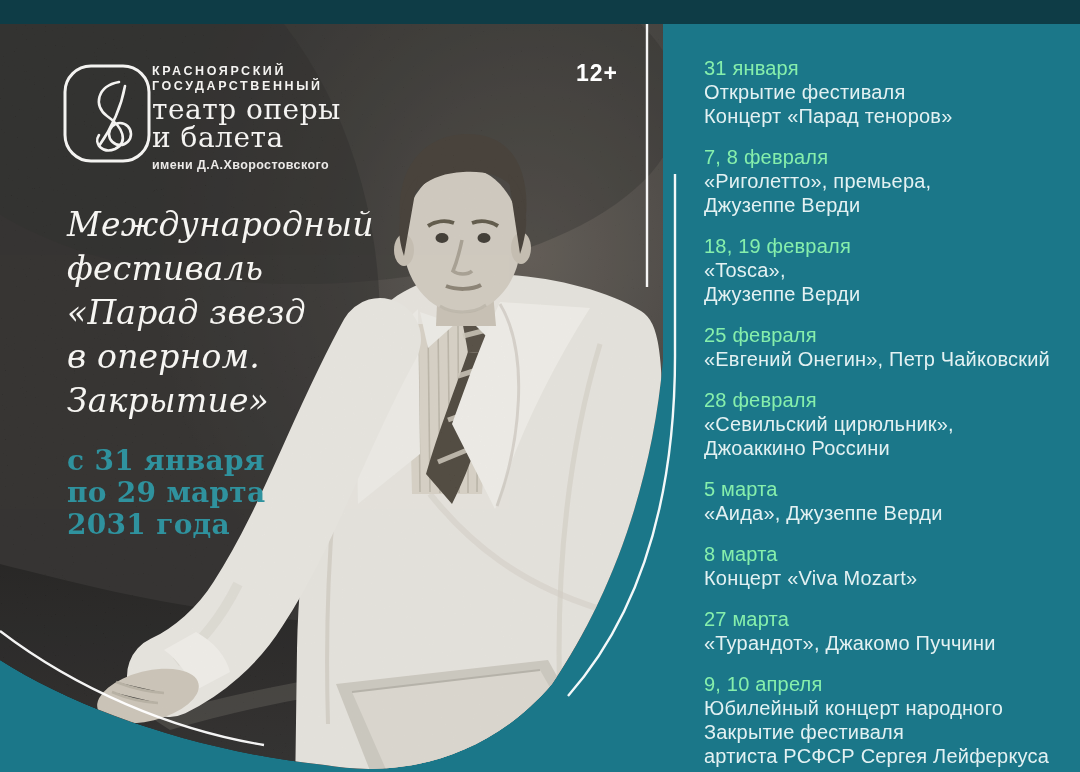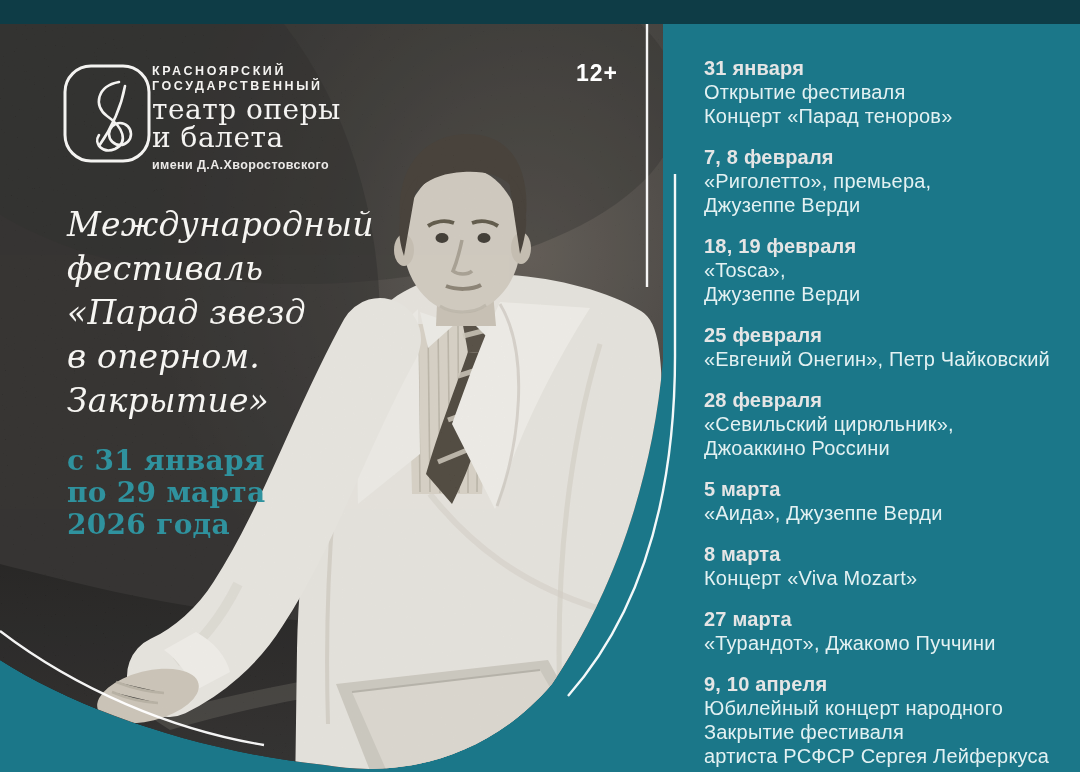--- a/index.html
+++ b/index.html
@@ -28,21 +28,21 @@
     font-family:"DejaVu Serif", serif;font-style:italic;
     font-size:33px;line-height:44px;font-weight:500;letter-spacing:0.2px;}
   
   .dates{left:67px;top:421px;width:260px;
     font-family:"DejaVu Serif", serif;font-weight:bold;
     font-size:28px;line-height:32px;letter-spacing:0.3px;}
 
   
   .schedule{left:704px;top:32px;width:365px;color:#eaf4f5;font-size:20px;line-height:24px;}
   .sch-block{margin-bottom:17px;}
-  .sch-date{font-weight:bold;color:#e5e5e5;letter-spacing:0.2px;}
+  .sch-date{font-weight:normal;color:#86efac;letter-spacing:0.2px;}
   .sch-line{color:#e3f1f2;letter-spacing:0.2px;}
 </style>
 </head>
 <body>
 
 <div class="canvas">
 
   <svg class="left-art" width="680" height="772" viewBox="0 0 680 772">
     <defs>
       <clipPath id="blobClip">
@@ -177,21 +177,21 @@
     <div>Международный</div>
     <div>фестиваль</div>
     <div>«Парад звезд</div>
     <div>в оперном.</div>
     <div>Закрытие»</div>
   </div>
 
   <div class="overlay dates" style="color:#2f929e;">
     <div>с 31 января</div>
     <div>по 29 марта</div>
-    <div>2026 года</div>
+    <div>2031 года</div>
   </div>
 
   <div class="overlay schedule">
 
     <div class="sch-block">
       <div class="sch-date">31 января</div>
       <div class="sch-line">Открытие фестиваля</div>
       <div class="sch-line">Концерт «Парад теноров»</div>
     </div>
 

